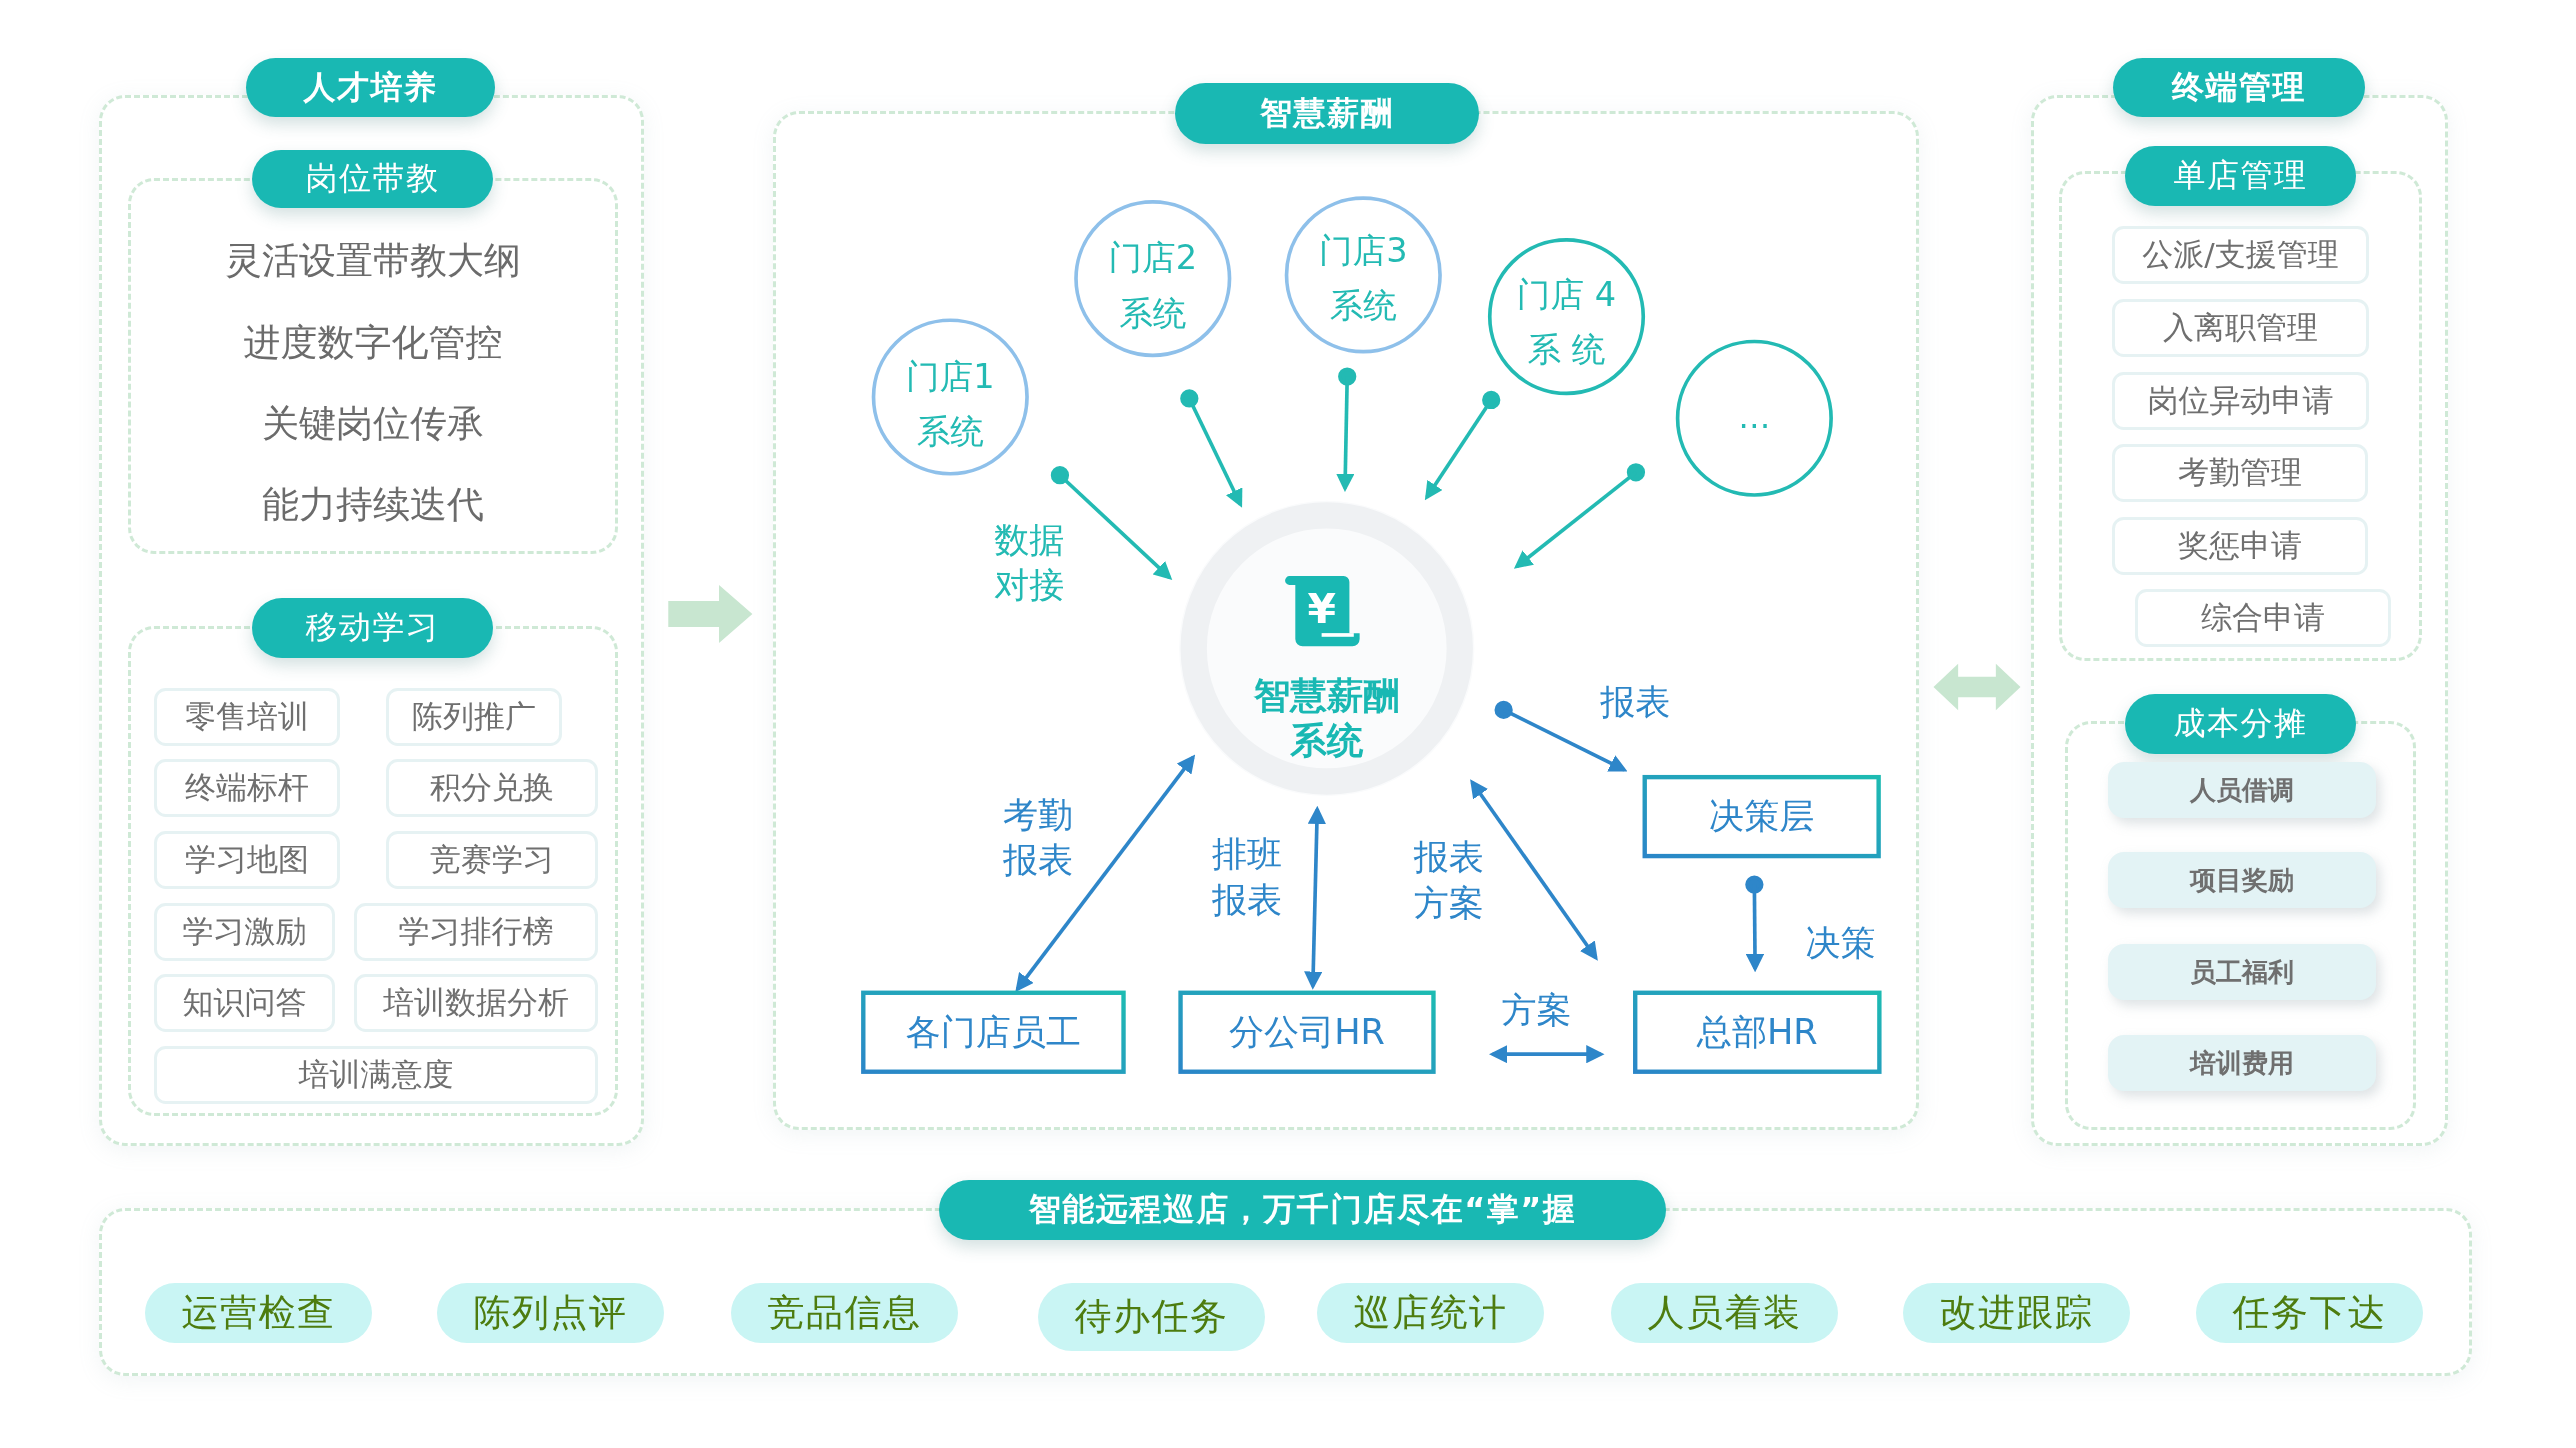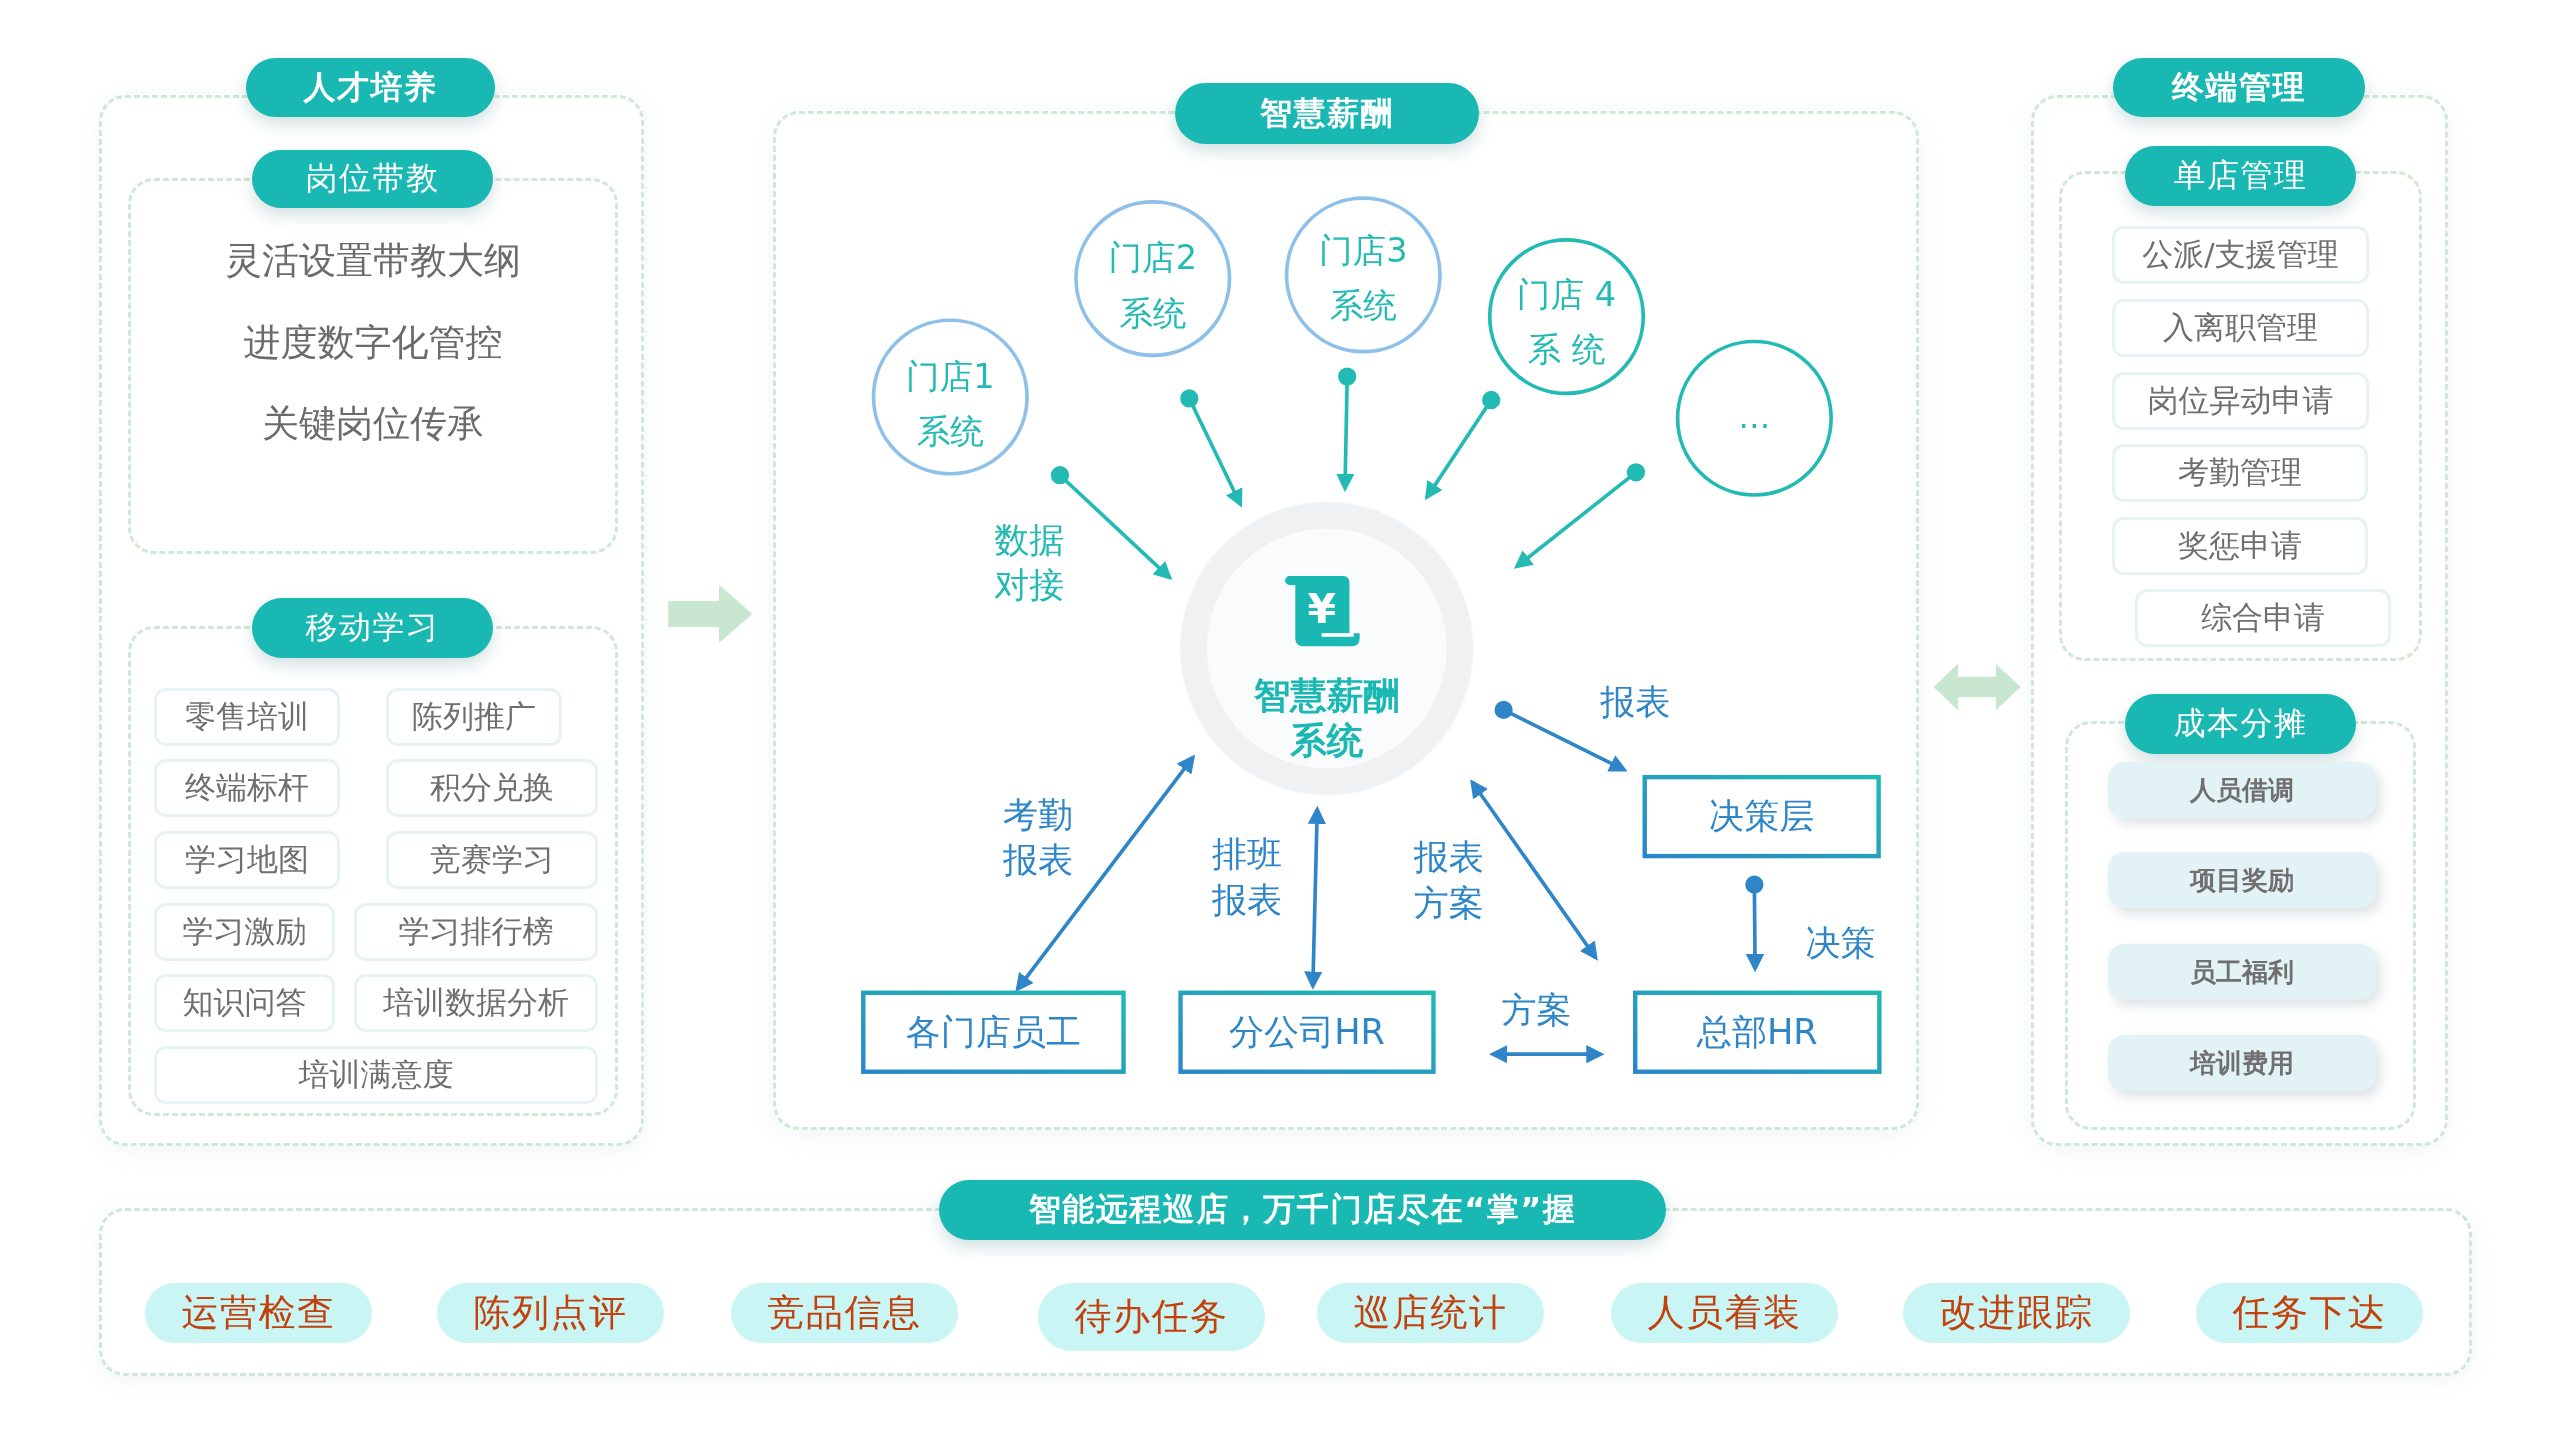--- a/index.html
+++ b/index.html
@@ -12,36 +12,37 @@
   .pill { background:#19b8b3; color:#fff; border-radius:32px; display:flex; align-items:center;
           justify-content:center; box-shadow:0 7.3px 16px rgba(60,120,120,0.22); letter-spacing:1.5px; }
   .pill.bold { font-weight:bold; font-size:32px; }
   .pill.reg { font-size:32px; }
   .plain-line { color:#6b6b6b; font-size:37px; text-align:center; width:100%; left:0; }
   .chip { border:3.7px solid #e6f2f3; border-radius:11.7px; background:#fff; color:#6f6f6f;
           font-size:31px; display:flex; align-items:center; justify-content:center; }
   .cost-chip { background:#e3f3f5; border-radius:16px; color:#6f6f6f; font-weight:bold; font-size:26px;
                display:flex; align-items:center; justify-content:center;
                box-shadow: 4.4px 5.8px 11.7px rgba(160,175,180,0.35); }
-  .tag { background:#c9f5f4; color:#c2410c; border-radius:34px; font-size:37px;
+  .tag { background:#c9f5f4; color:#4d7c0f; border-radius:34px; font-size:37px;
          display:flex; align-items:center; justify-content:center; letter-spacing:1.5px; }
   svg text { font-family:"DejaVu Sans", "Liberation Sans", sans-serif; }
 </style>
 </head>
 <body>
 
 <div class="abs dash-box" style="left:99px;top:95px;width:545px;height:1051px;"></div>
 <div class="abs pill bold" style="left:246px;top:58px;width:249px;height:59px;">人才培养</div>
 
 <div class="abs dash-inner" style="left:128px;top:178px;width:490px;height:376px;"></div>
 <div class="abs pill reg" style="left:252px;top:150px;width:241px;height:58px;">岗位带教</div>
 <div class="abs" style="left:128px;top:178px;width:490px;height:376px;">
   <div class="abs plain-line" style="top:140px;">进度数字化管控</div>
   <div class="abs plain-line" style="top:58px;">灵活设置带教大纲</div>
   <div class="abs plain-line" style="top:221px;font-family:Liberation Mono, monospace;">关键岗位传承</div>
+  <div class="abs plain-line" style="top:302px;">能力持续迭代</div>
 </div>
 
 <div class="abs dash-inner" style="left:128px;top:626px;width:490px;height:490px;"></div>
 <div class="abs pill reg" style="left:252px;top:598px;width:241px;height:60px;">移动学习</div>
 
 <div class="abs chip" style="left:154px;top:688px;width:186px;height:58px;">零售培训</div>
 <div class="abs chip" style="left:386px;top:688px;width:176px;height:58px;">陈列推广</div>
 <div class="abs chip" style="left:154px;top:759px;width:186px;height:58px;">终端标杆</div>
 <div class="abs chip" style="left:386px;top:759px;width:212px;height:58px;">积分兑换</div>
 <div class="abs chip" style="left:154px;top:831px;width:186px;height:58px;">学习地图</div>

